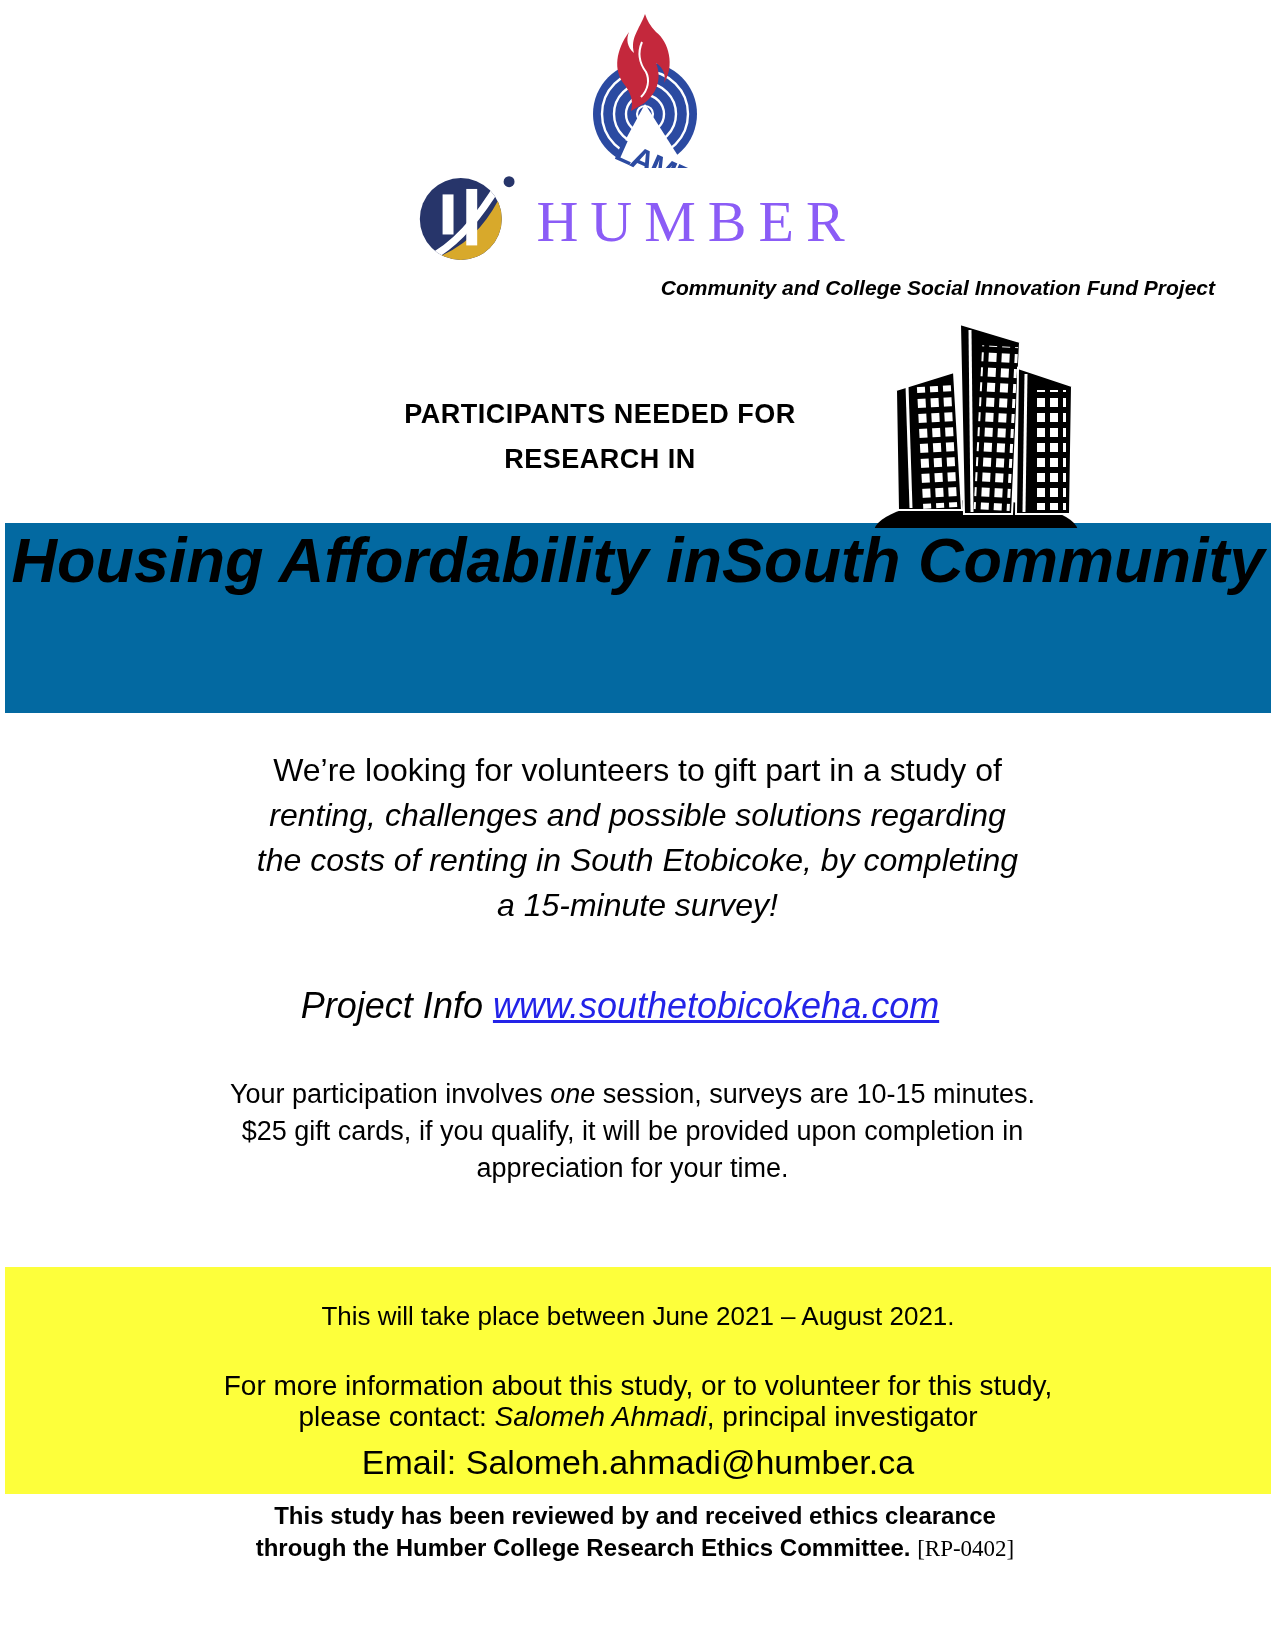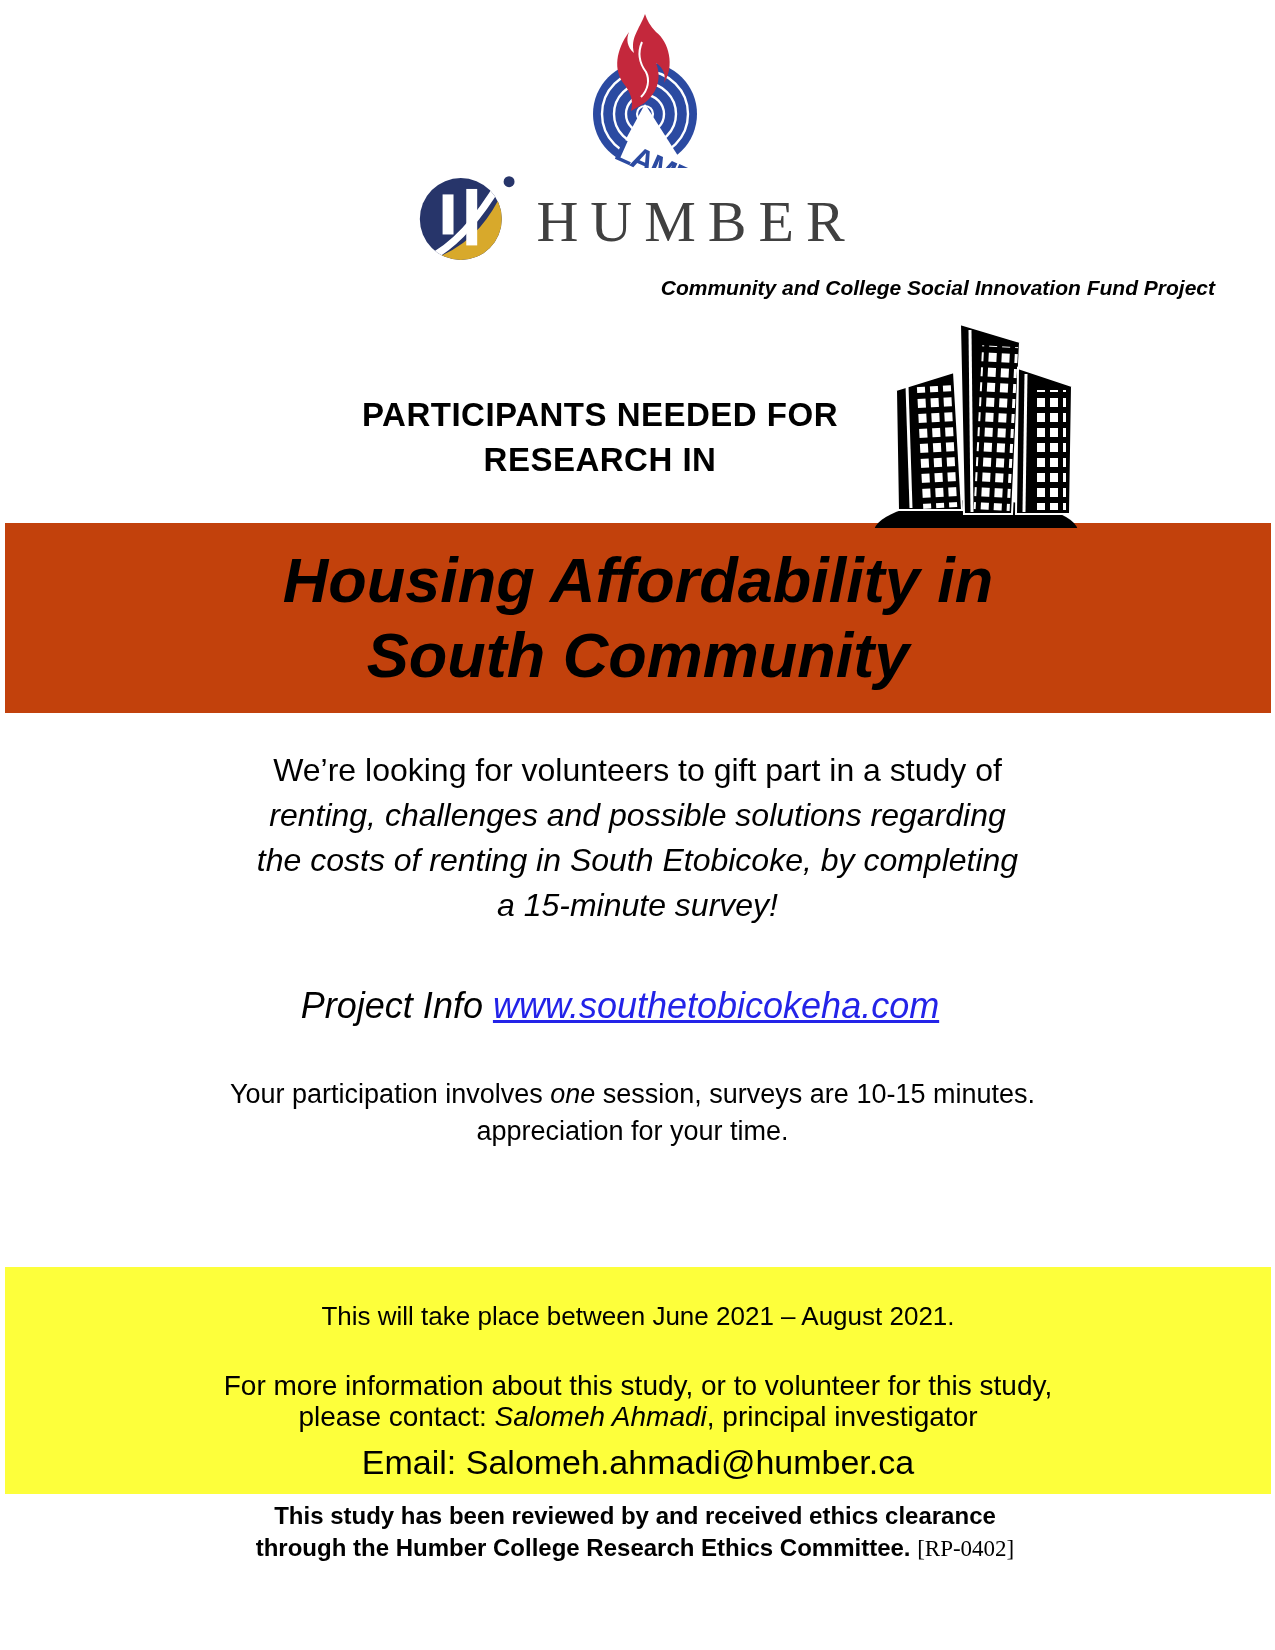--- a/index.html
+++ b/index.html
@@ -14,37 +14,37 @@
   }
   
   .lamp-logo{position:absolute;left:583px;top:10px;width:122px;height:158px;}
   .humber-row{
     position:absolute;left:0;top:168px;width:1275px;
     display:flex;align-items:center;justify-content:center;gap:16px;
   }
   .humber-mark{width:102px;height:102px;}
   .humber-word{
     font-family:"Liberation Serif",serif;
-    font-size:58px;color:#404040;letter-spacing:12px;
+    font-size:58px;color:#8b5cf6;letter-spacing:12px;
     font-weight:500;line-height:1;padding-top:6px;
   }
   .ccsif{
     position:absolute;left:0;top:276px;width:1215px;text-align:right;
     font-size:21px;font-weight:bold;font-style:italic;
   }
   
   .intro-heading{
     position:absolute;left:0;top:392px;width:1200px;text-align:center;
-    font-size:33px;font-weight:bold;line-height:45px;letter-spacing:.5px;
+    font-size:27px;font-weight:bold;line-height:45px;letter-spacing:.5px;
   }
   .buildings{position:absolute;left:866px;top:306px;width:220px;height:222px;}
   
   .banner{
     position:absolute;left:5px;top:523px;width:1266px;height:190px;
-    background:#c2410c;display:flex;flex-direction:column;justify-content:center;
+    background:#0369a1;display:flex;flex-direction:row;justify-content:center;
     text-align:center;z-index:2;
   }
   .banner-title{
     font-size:63px;font-weight:bold;font-style:italic;line-height:75px;
     letter-spacing:0;
   }
   .buildings{z-index:3;}
   
   .study-desc{
     position:absolute;left:0;top:748px;width:1275px;text-align:center;
@@ -158,20 +158,21 @@
     <div class="it">the costs of renting in South Etobicoke, by completing</div>
     <div class="it">a 15-minute survey!</div>
   </div>
 
   <div class="project-info">
     <span>Project Info </span><a href="#">www.southetobicokeha.com</a>
   </div>
 
   <div class="participation">
     <div><span>Your participation involves </span><span class="it">one</span><span> session, surveys are 10-15 minutes.</span></div>
+    <div>$25 gift cards, if you qualify, it will be provided upon completion in</div>
     <div>appreciation for your time.</div>
   </div>
 
   <div class="schedule-box">
     <div class="timeline">This will take place between June 2021 – August 2021.</div>
     <div class="info-lines">
       <div>For more information about this study, or to volunteer for this study,</div>
       <div><span>please contact: </span><span class="it">Salomeh Ahmadi</span><span>, principal investigator</span></div>
     </div>
     <div class="email-line">Email: Salomeh.ahmadi@humber.ca</div>

